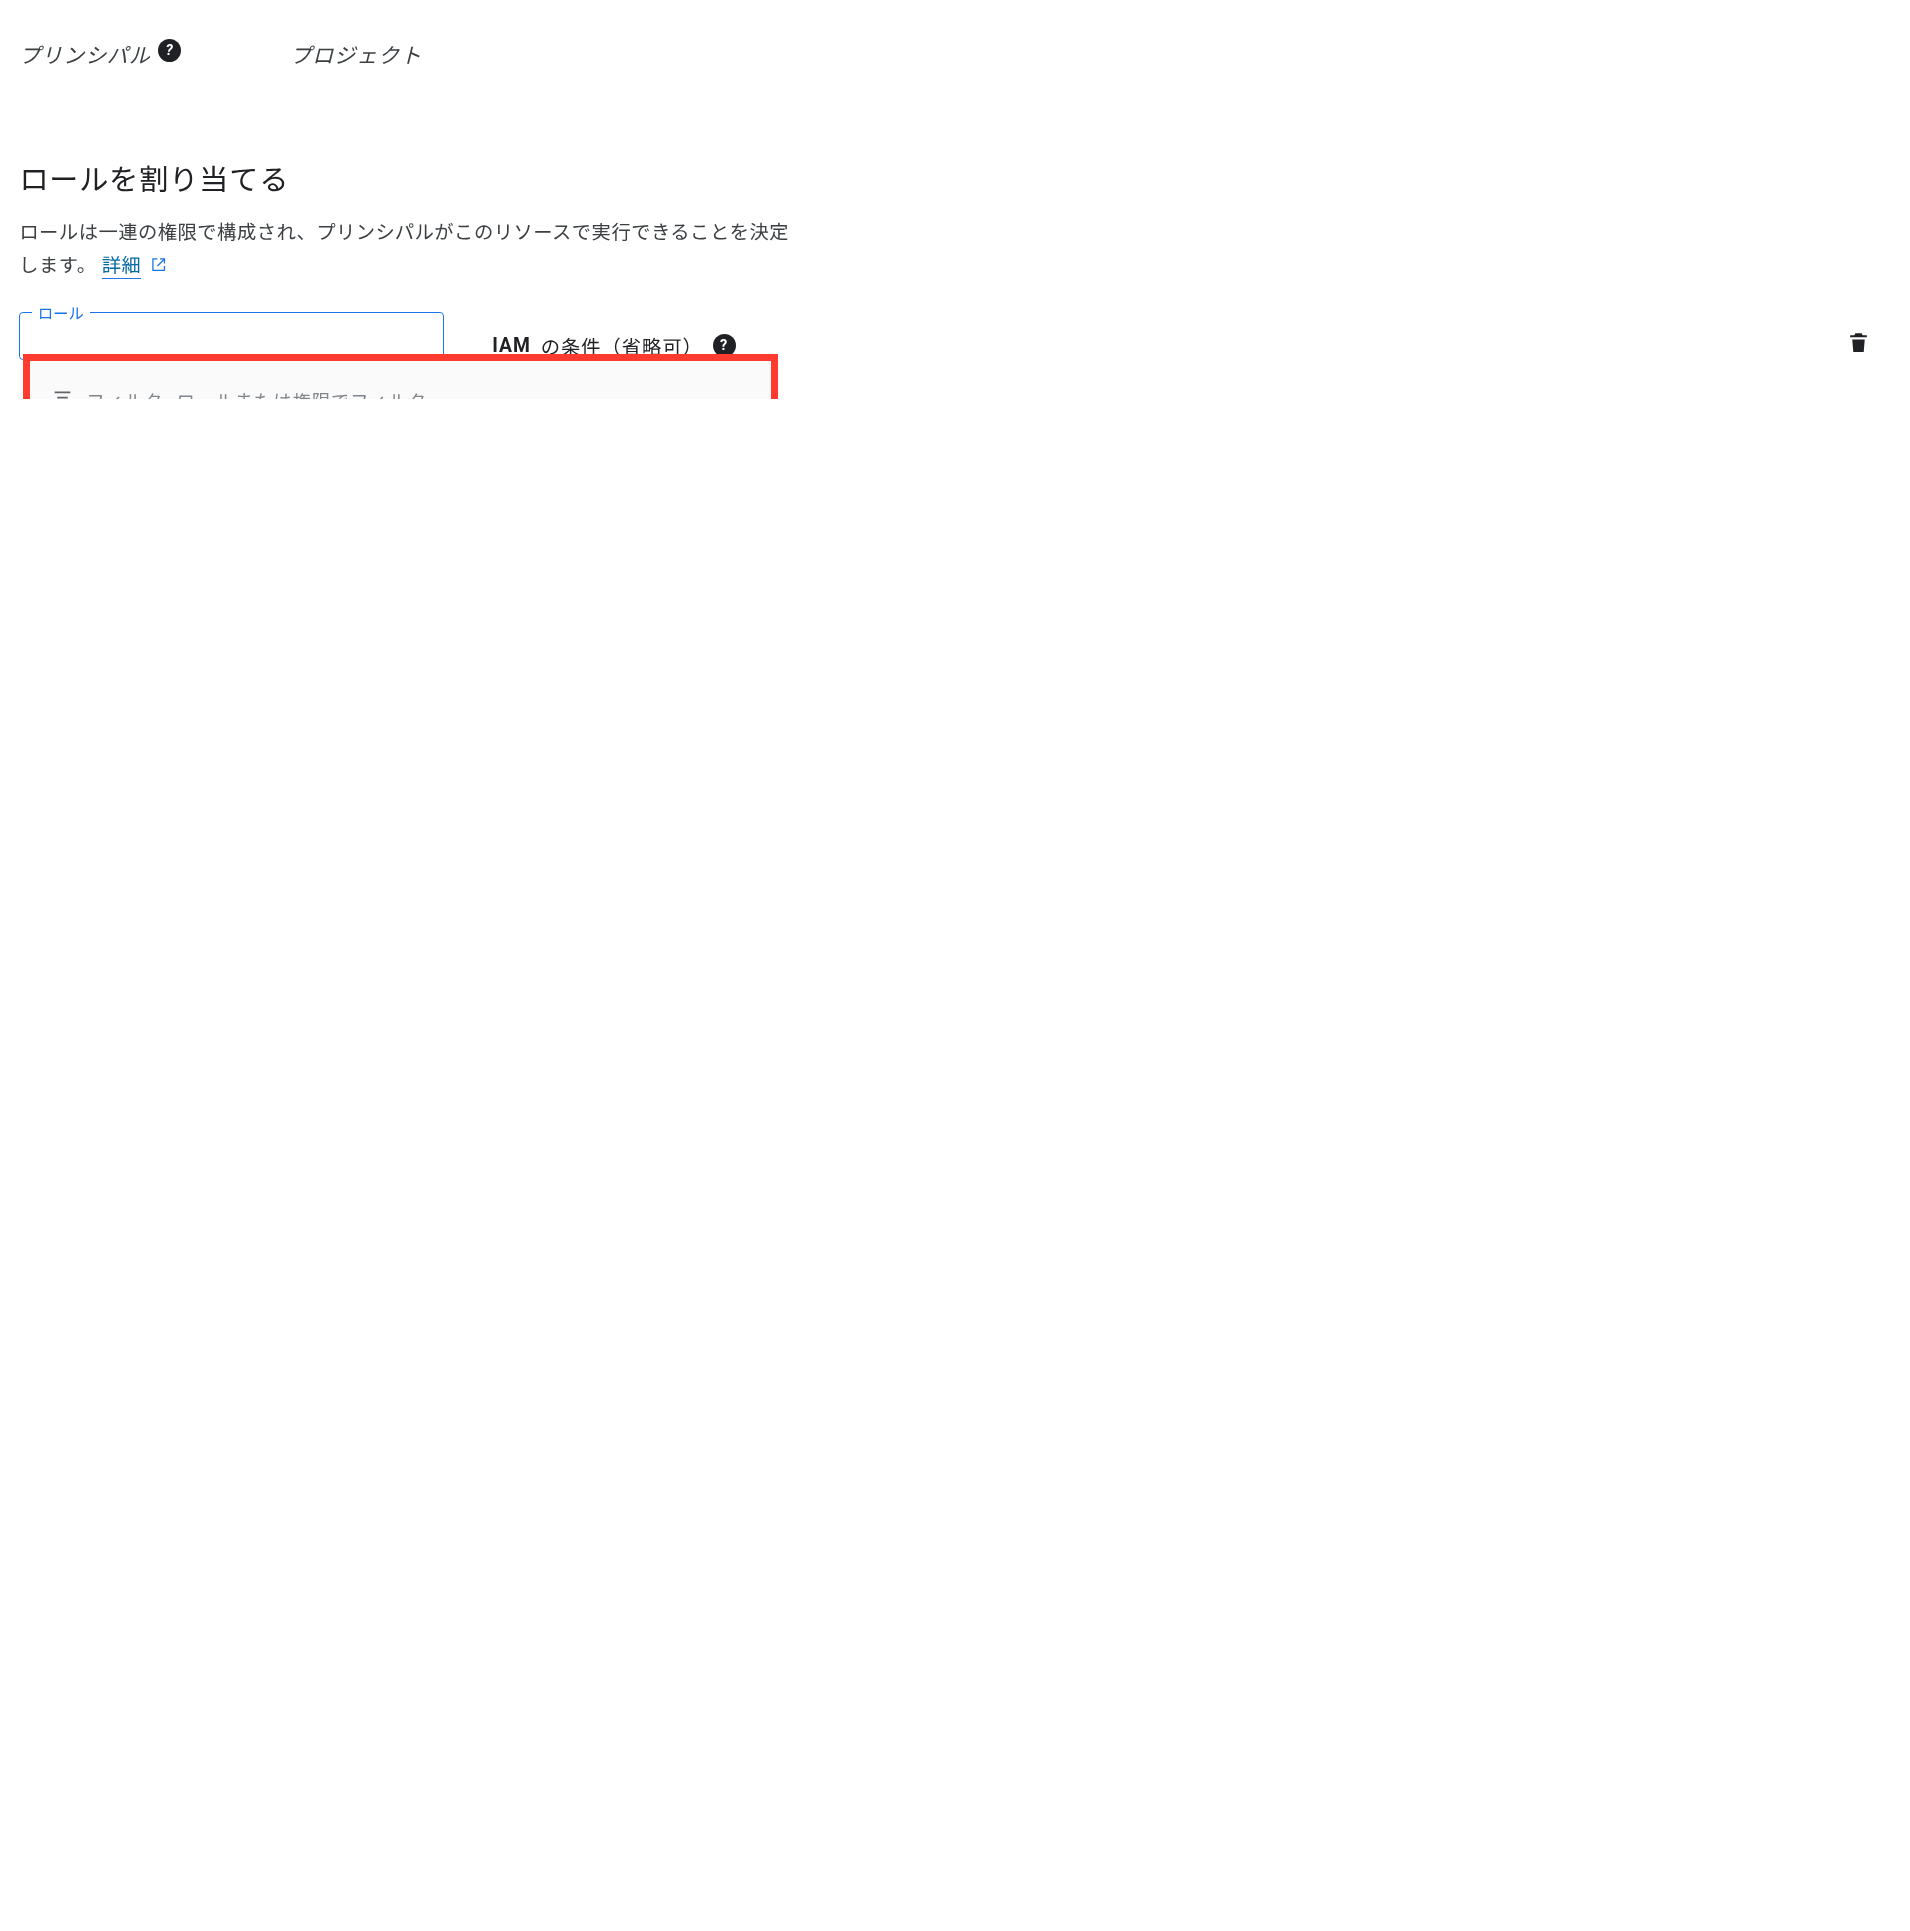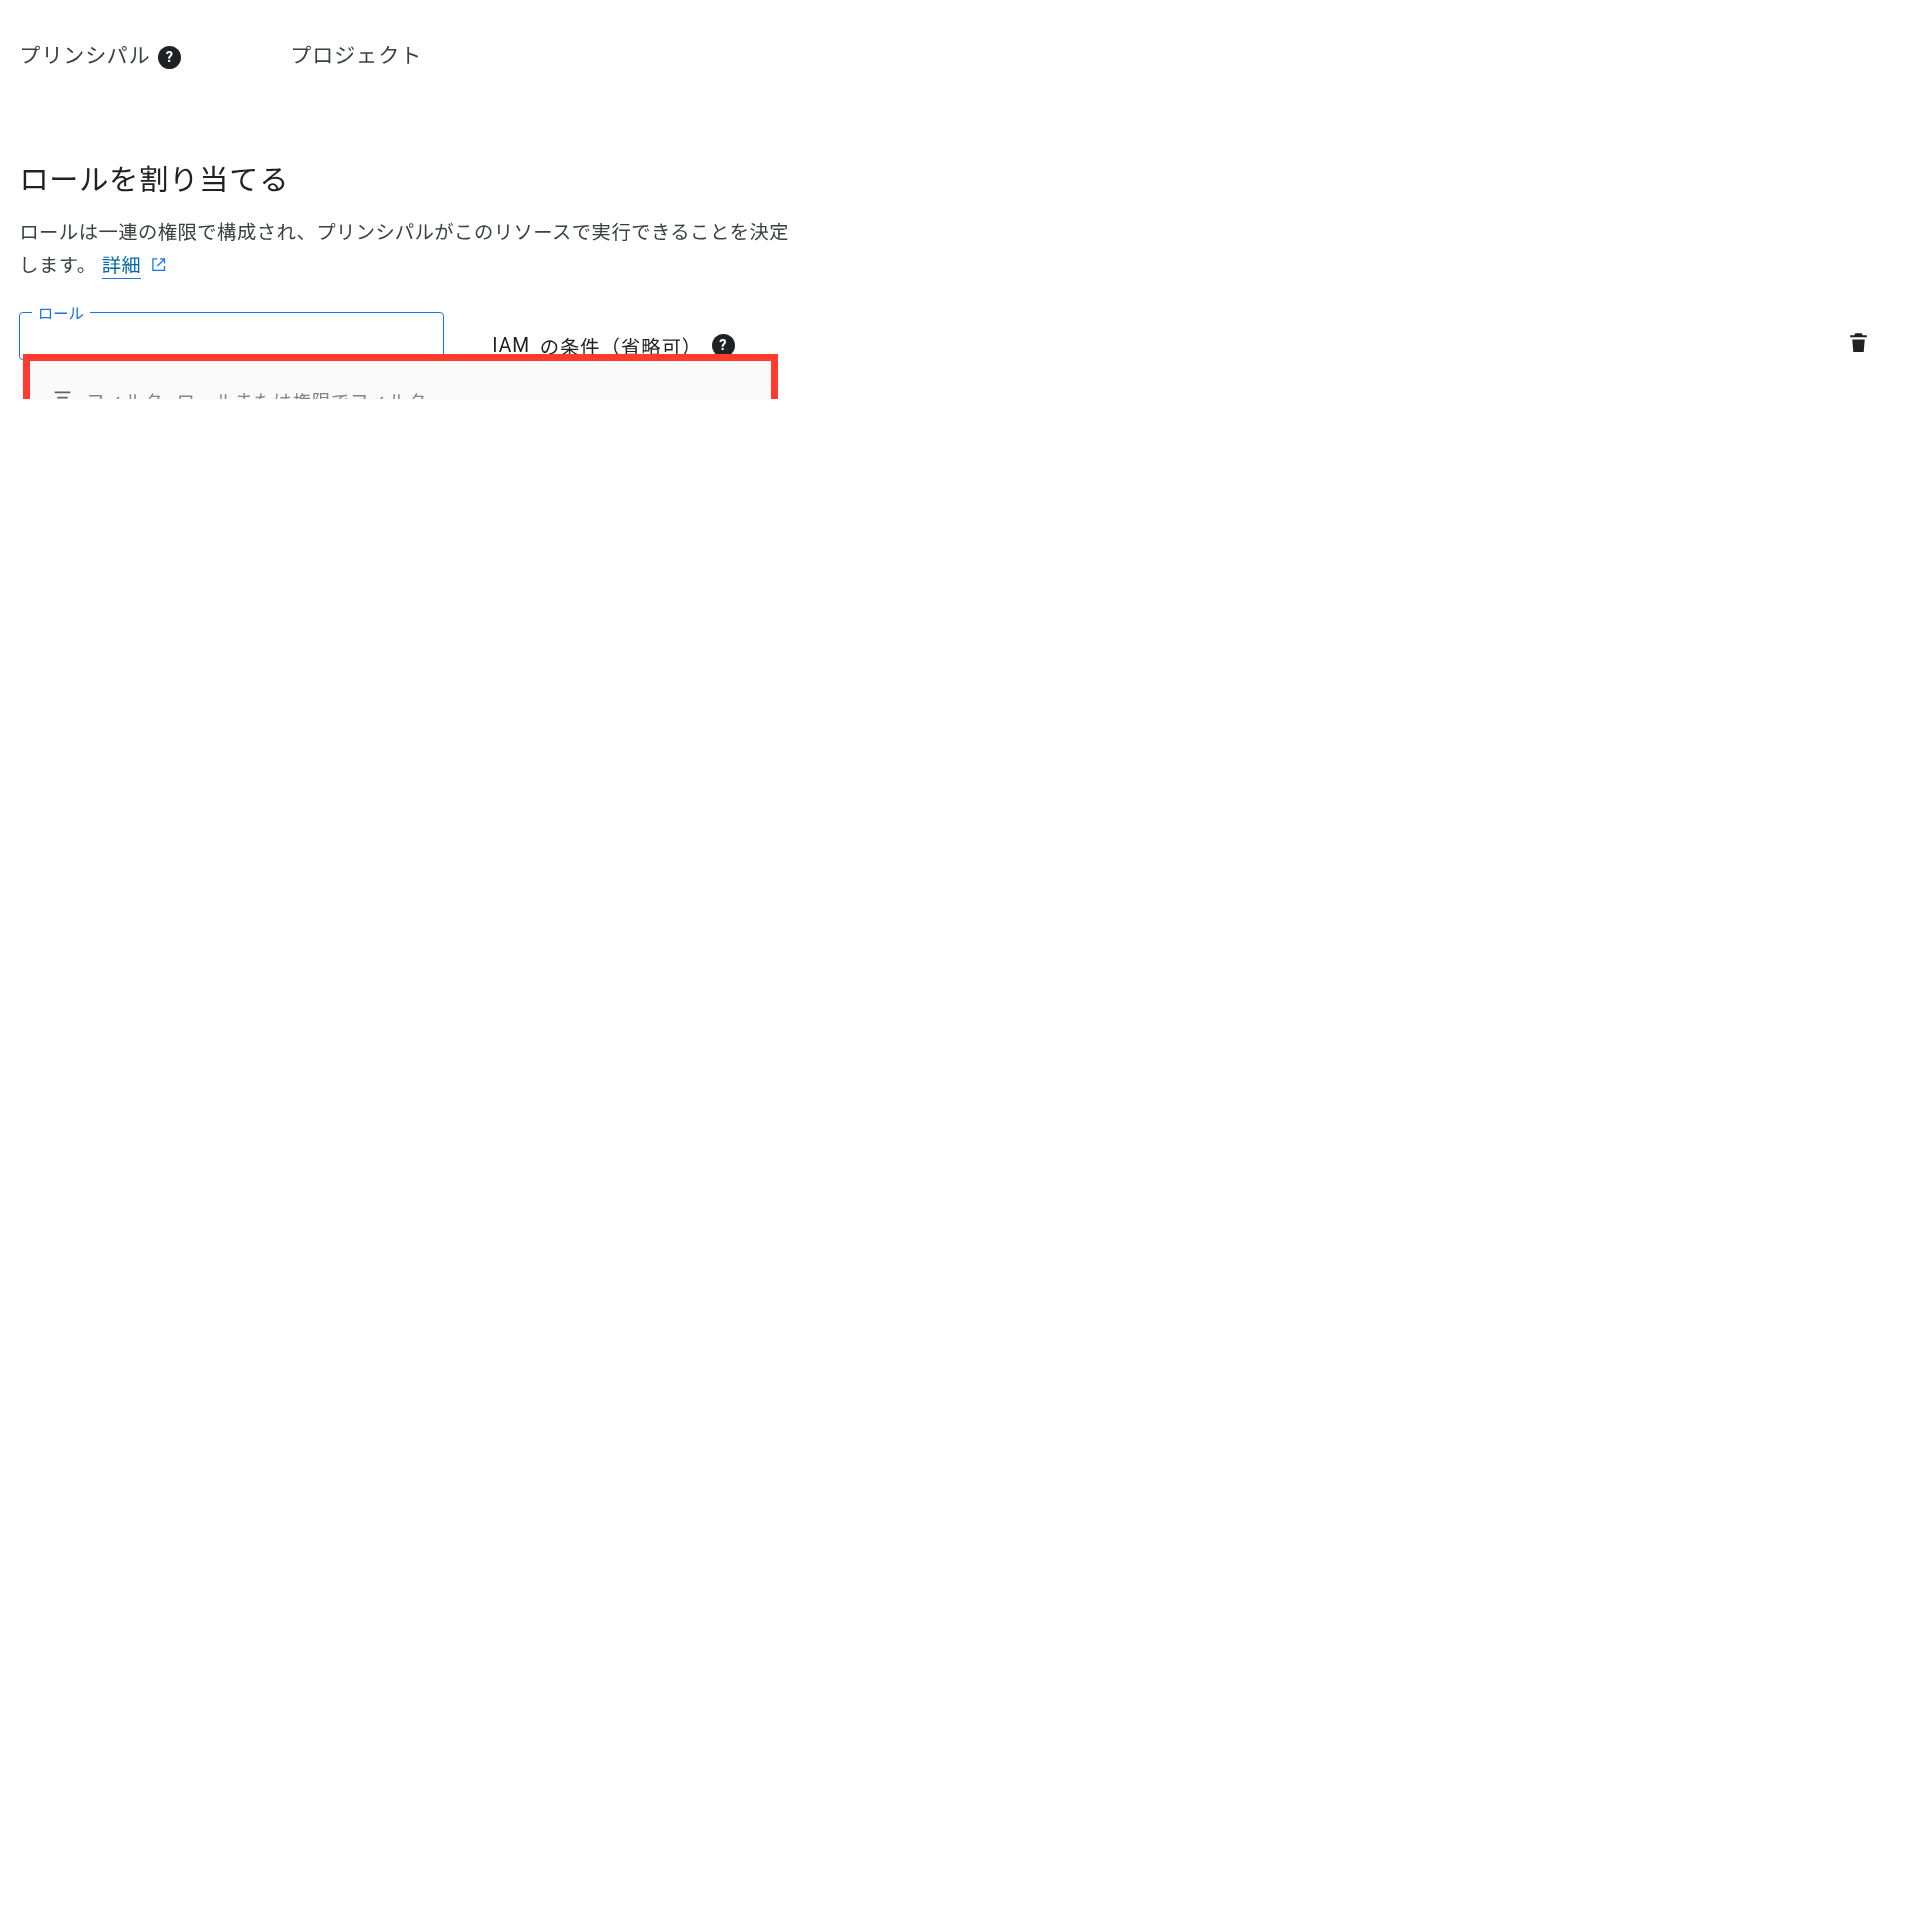--- a/index.html
+++ b/index.html
@@ -5,21 +5,21 @@
   * { box-sizing: border-box; }
   body {
     margin: 0;
     padding: 39px 19.3px;
     font-family: "Roboto", "Noto Sans JP", "Hiragino Kaku Gothic ProN", "Hiragino Sans", Meiryo, sans-serif;
     color: #202124;
     font-size: 21px;
     background: #fff;
   }
   .top-row { display: flex; gap: 29px; align-items: center; margin-bottom: 87px; }
-  .top-label { display: flex; align-items: flex-end; gap: 7.7px; font-size: 21px; color: #3c4043; letter-spacing: 1px; }
+  .top-label { display: flex; align-items: flex-start; gap: 7.7px; font-size: 21px; color: #3c4043; letter-spacing: 1px; font-style: italic; }
   .top-label.second { margin-left: 80px; }
   .help-circle {
     display: inline-flex; width: 23px; height: 23px; border-radius: 50%;
     background: #202124; color: #fff; align-items: center; justify-content: center;
     font-size: 14.5px; font-weight: bold;
   }
   h2.section-title { font-size: 29px; font-weight: 400; margin: 0 0 19.3px; letter-spacing: 1px; }
   .section-desc { font-size: 19.3px; line-height: 1.7; color: #3c4043; max-width: 917px; letter-spacing: 0.5px; }
   .link { color: #0369a1; border-bottom: 1px solid #1a73e8; text-decoration: none; padding-bottom: 1px; }
   .ext-icon { color: #1a73e8; margin-left: 3.9px; }
@@ -164,21 +164,21 @@
         </div>
         <div class="dd-footer">
           <a href="#">ロールを管理</a>
         </div>
       </div>
       <div class="highlight-box"></div>
     </div>
   </div>
 
   <div class="condition-area">
-    <span style="font-weight:400;">IAM</span>
+    <span style="font-weight:700;">IAM</span>
     <span>の条件（省略可）</span>
     <span class="help-circle">?</span>
   </div>
 
   <div class="trash">
     <svg viewBox="0 0 24 24">
         <path d="M9 3h6l1 2h4v2H4V5h4l1-2zM6 9h12l-1 12H7L6 9z"></path>
       </svg>
   </div>
 </div>

